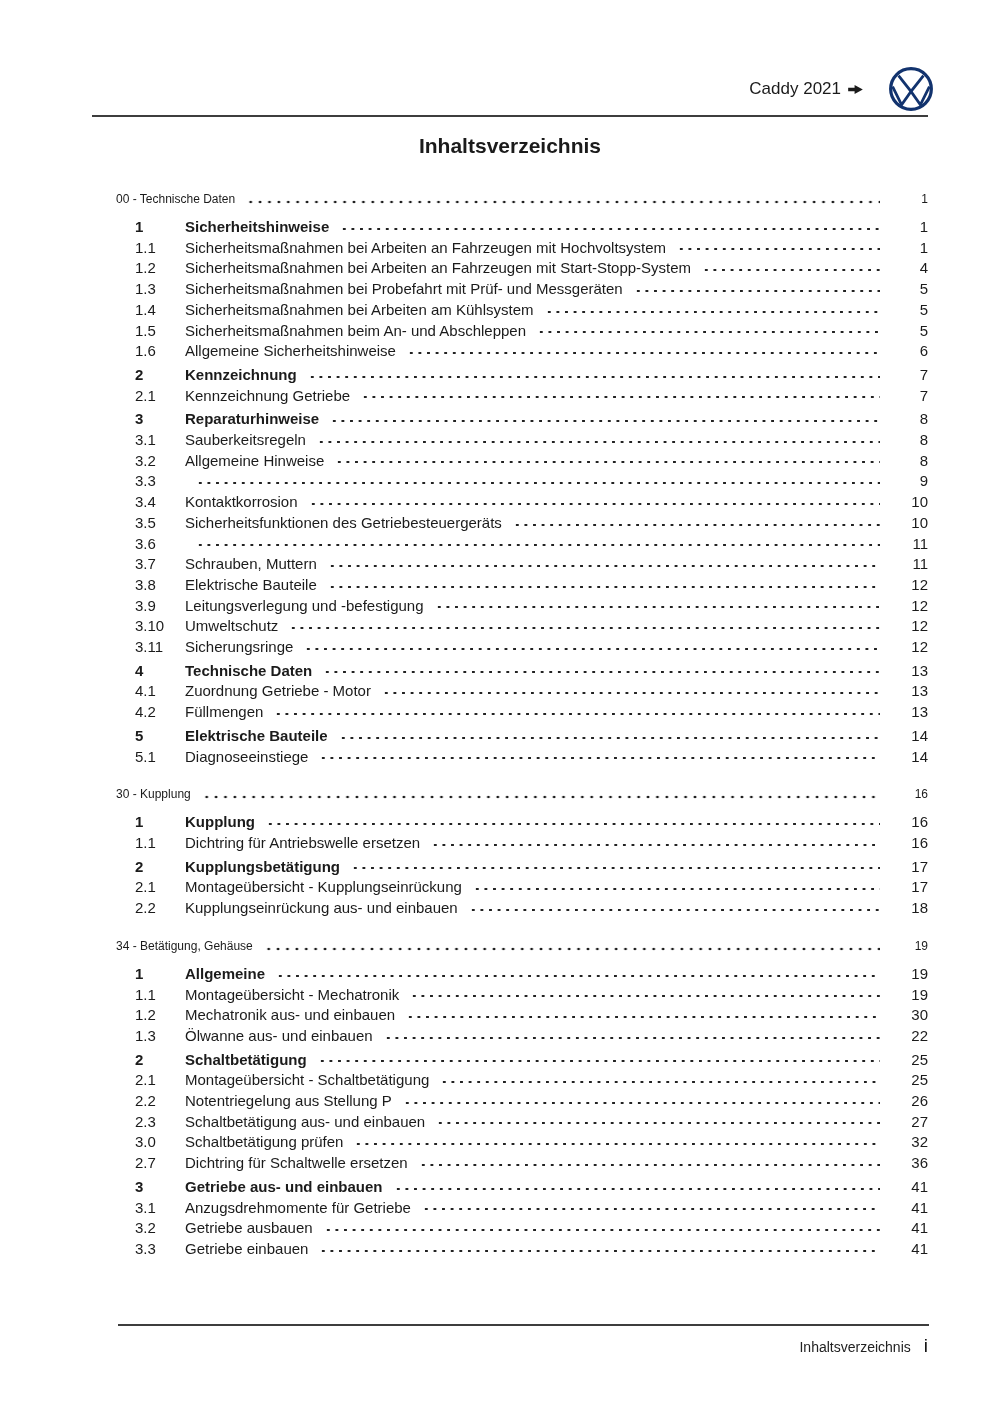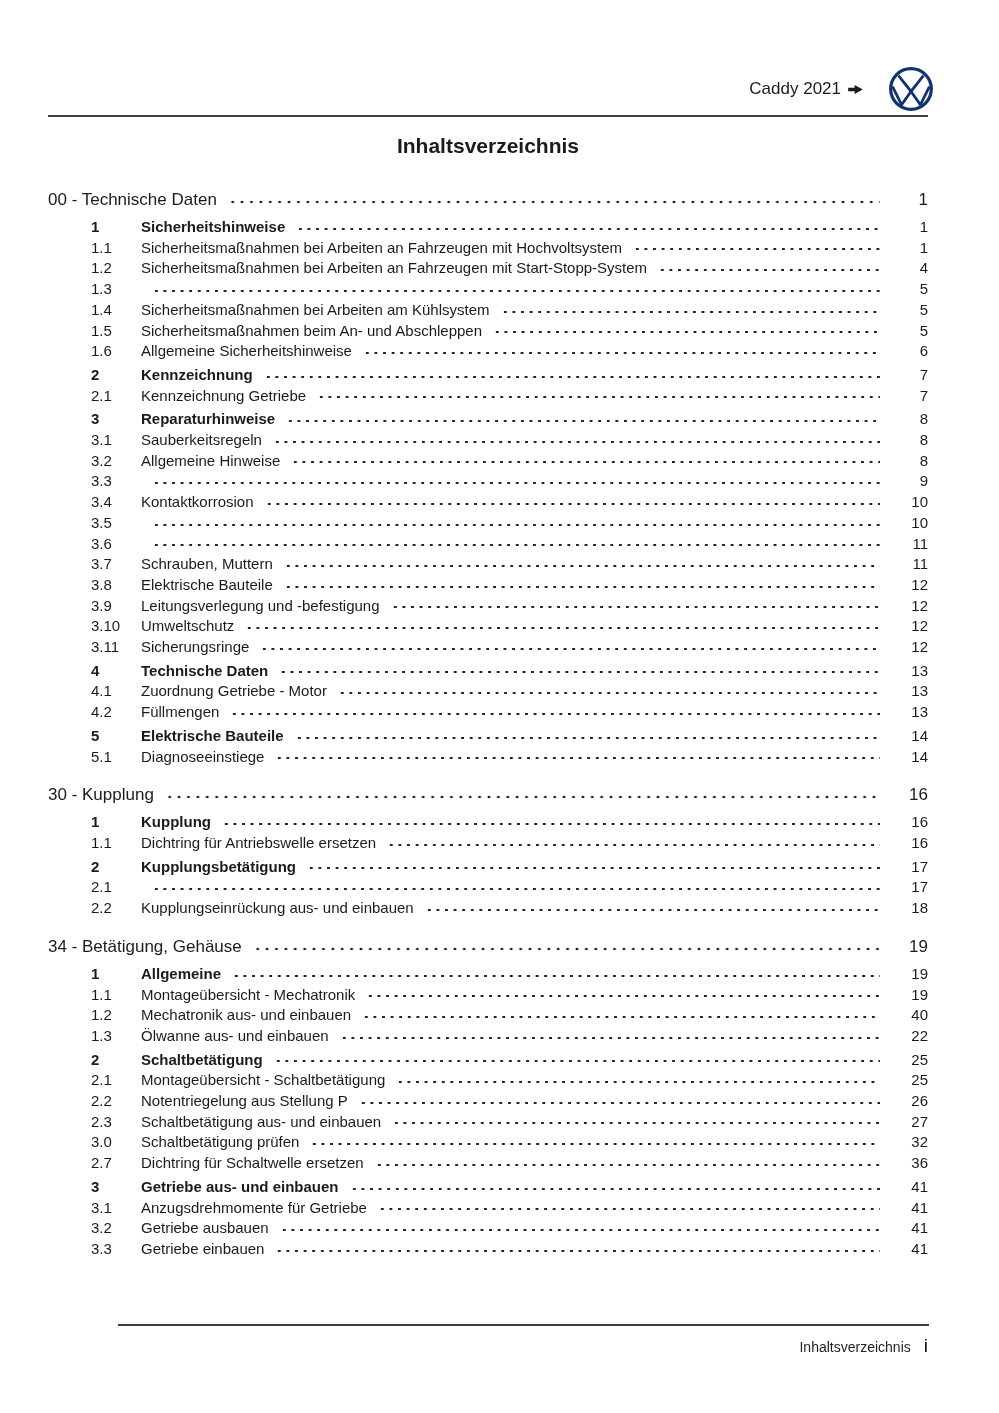--- a/index.html
+++ b/index.html
@@ -1,21 +1,21 @@
 <!DOCTYPE html>
 <html><head>
 <meta charset="utf-8">
 <style>
   html,body{margin:0;padding:0;background:#ffffff;}
   .sheet{
     position:relative;
     width:999px;height:1413px;
     box-sizing:border-box;
     background:#ffffff;
-    padding:66px 71px 0 48px;
+    padding:66px 71px 0 92px;
     font-family:"Liberation Sans","DejaVu Sans",sans-serif;
     color:#1b1b1b;
     overflow:hidden;
   }
   
   .hdr{display:flex;justify-content:flex-end;align-items:flex-start;}
   .hdr-text{text-align:right;font-size:16.5px;line-height:21px;margin-top:12px;white-space:nowrap;}
   .model-line{display:flex;justify-content:flex-end;align-items:center;gap:7px;font-size:17px;}
   .arrow{width:15px;height:11px;fill:#1b1b1b;margin-top:2px;}
   .vw-logo{width:46px;height:46px;margin-left:25px;margin-right:-6px;flex:none;}
@@ -30,21 +30,21 @@
   .num{width:50px;flex:none;}
   .etitle,.clabel{white-space:nowrap;}
   .entry.bold{font-weight:700;margin-top:3px;}
   .entry.bold .pageno{font-weight:400;}
   .dots{
     flex:1 1 20px;height:12px;margin:0 26px 3px 11px;
     background-image:radial-gradient(circle,#222222 1.1px,transparent 1.45px);
     background-size:8.6px 12px;background-repeat:repeat-x;background-position:left bottom;
   }
   .pageno{min-width:22px;text-align:right;white-space:nowrap;}
-  .chapter{font-size:17px;line-height:25px;margin-top:15px;margin-bottom:5px;}
+  .chapter{font-size:12px;line-height:25px;margin-top:15px;margin-bottom:5px;margin-left:24px;}
   .chapter:first-child{margin-top:0;}
   .chapter .dots{
     background-image:radial-gradient(circle,#1b1b1b 1.3px,transparent 1.6px);
     background-size:9.4px 12px;margin-bottom:4px;
   }
   
   .footer-rule{position:absolute;left:118px;right:70px;top:1324px;}
   .footer{position:absolute;top:1335px;right:71px;display:flex;align-items:baseline;gap:13px;}
   .footer-label{font-size:14px;color:#222222;}
   .footer-page{font-size:19px;color:#111111;}
@@ -93,20 +93,21 @@
         <span class="pageno">1</span>
       </div>
       <div class="row entry">
         <span class="num">1.2</span>
         <span class="etitle">Sicherheitsmaßnahmen bei Arbeiten an Fahrzeugen mit Start-Stopp-System</span>
         <span class="dots"></span>
         <span class="pageno">4</span>
       </div>
       <div class="row entry">
         <span class="num">1.3</span>
+        <span class="etitle">Sicherheitsmaßnahmen bei Probefahrt mit Prüf- und Messgeräten</span>
         <span class="dots"></span>
         <span class="pageno">5</span>
       </div>
       <div class="row entry">
         <span class="num">1.4</span>
         <span class="etitle">Sicherheitsmaßnahmen bei Arbeiten am Kühlsystem</span>
         <span class="dots"></span>
         <span class="pageno">5</span>
       </div>
       <div class="row entry">
@@ -157,20 +158,21 @@
         <span class="pageno">9</span>
       </div>
       <div class="row entry">
         <span class="num">3.4</span>
         <span class="etitle">Kontaktkorrosion</span>
         <span class="dots"></span>
         <span class="pageno">10</span>
       </div>
       <div class="row entry">
         <span class="num">3.5</span>
+        <span class="etitle">Sicherheitsfunktionen des Getriebesteuergeräts</span>
         <span class="dots"></span>
         <span class="pageno">10</span>
       </div>
       <div class="row entry">
         <span class="num">3.6</span>
         <span class="dots"></span>
         <span class="pageno">11</span>
       </div>
       <div class="row entry">
         <span class="num">3.7</span>
@@ -250,20 +252,21 @@
         <span class="pageno">16</span>
       </div>
       <div class="row entry bold">
         <span class="num">2</span>
         <span class="etitle">Kupplungsbetätigung</span>
         <span class="dots"></span>
         <span class="pageno">17</span>
       </div>
       <div class="row entry">
         <span class="num">2.1</span>
+        <span class="etitle">Montageübersicht - Kupplungseinrückung</span>
         <span class="dots"></span>
         <span class="pageno">17</span>
       </div>
       <div class="row entry">
         <span class="num">2.2</span>
         <span class="etitle">Kupplungseinrückung aus- und einbauen</span>
         <span class="dots"></span>
         <span class="pageno">18</span>
       </div>
       <div class="row chapter">
@@ -280,21 +283,21 @@
       <div class="row entry">
         <span class="num">1.1</span>
         <span class="etitle">Montageübersicht - Mechatronik</span>
         <span class="dots"></span>
         <span class="pageno">19</span>
       </div>
       <div class="row entry">
         <span class="num">1.2</span>
         <span class="etitle">Mechatronik aus- und einbauen</span>
         <span class="dots"></span>
-        <span class="pageno">40</span>
+        <span class="pageno">30</span>
       </div>
       <div class="row entry">
         <span class="num">1.3</span>
         <span class="etitle">Ölwanne aus- und einbauen</span>
         <span class="dots"></span>
         <span class="pageno">22</span>
       </div>
       <div class="row entry bold">
         <span class="num">2</span>
         <span class="etitle">Schaltbetätigung</span>

